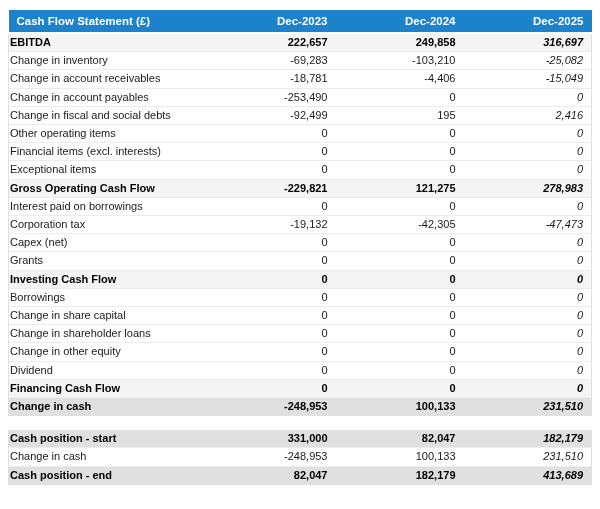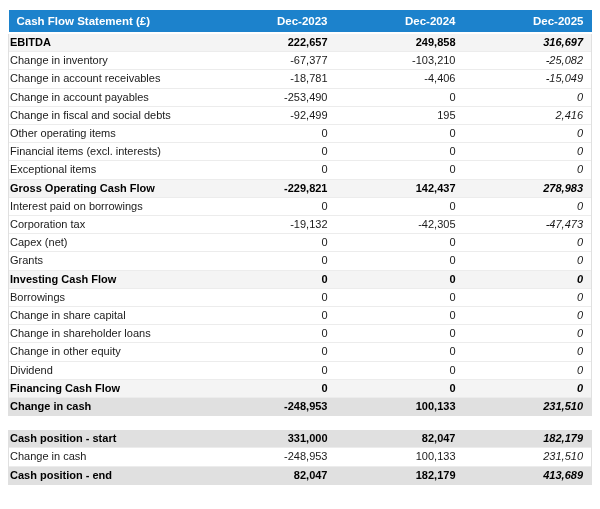--- a/index.html
+++ b/index.html
@@ -68,21 +68,21 @@
     </thead>
     <tbody id="main-body">
         <tr class="row-light">
           <td class="label">EBITDA</td>
           <td class="num">222,657</td>
           <td class="num">249,858</td>
           <td class="num">316,697</td>
         </tr>
         <tr class="row-none">
           <td class="label">Change in inventory</td>
-          <td class="num">-67,377</td>
+          <td class="num">-69,283</td>
           <td class="num">-103,210</td>
           <td class="num">-25,082</td>
         </tr>
         <tr class="row-none">
           <td class="label">Change in account receivables</td>
           <td class="num">-18,781</td>
           <td class="num">-4,406</td>
           <td class="num">-15,049</td>
         </tr>
         <tr class="row-none">
@@ -111,21 +111,21 @@
         </tr>
         <tr class="row-none">
           <td class="label">Exceptional items</td>
           <td class="num">0</td>
           <td class="num">0</td>
           <td class="num">0</td>
         </tr>
         <tr class="row-light">
           <td class="label">Gross Operating Cash Flow</td>
           <td class="num">-229,821</td>
-          <td class="num">142,437</td>
+          <td class="num">121,275</td>
           <td class="num">278,983</td>
         </tr>
         <tr class="row-none">
           <td class="label">Interest paid on borrowings</td>
           <td class="num">0</td>
           <td class="num">0</td>
           <td class="num">0</td>
         </tr>
         <tr class="row-none">
           <td class="label">Corporation tax</td>

